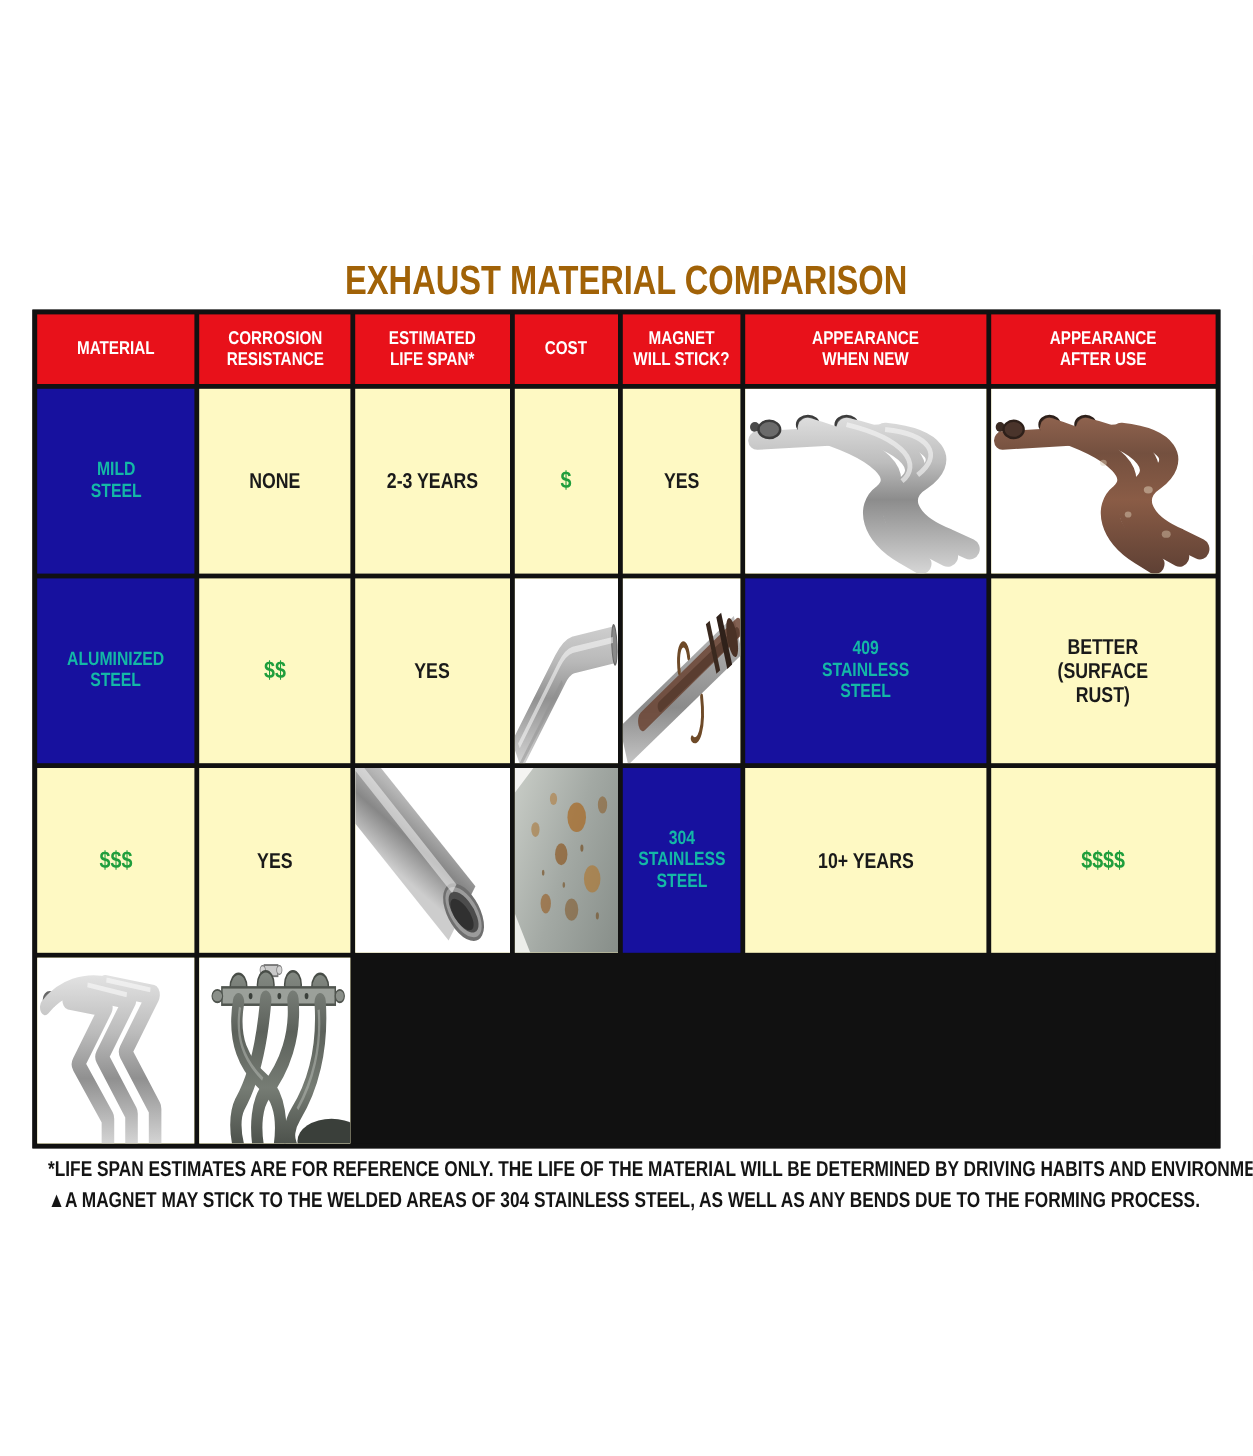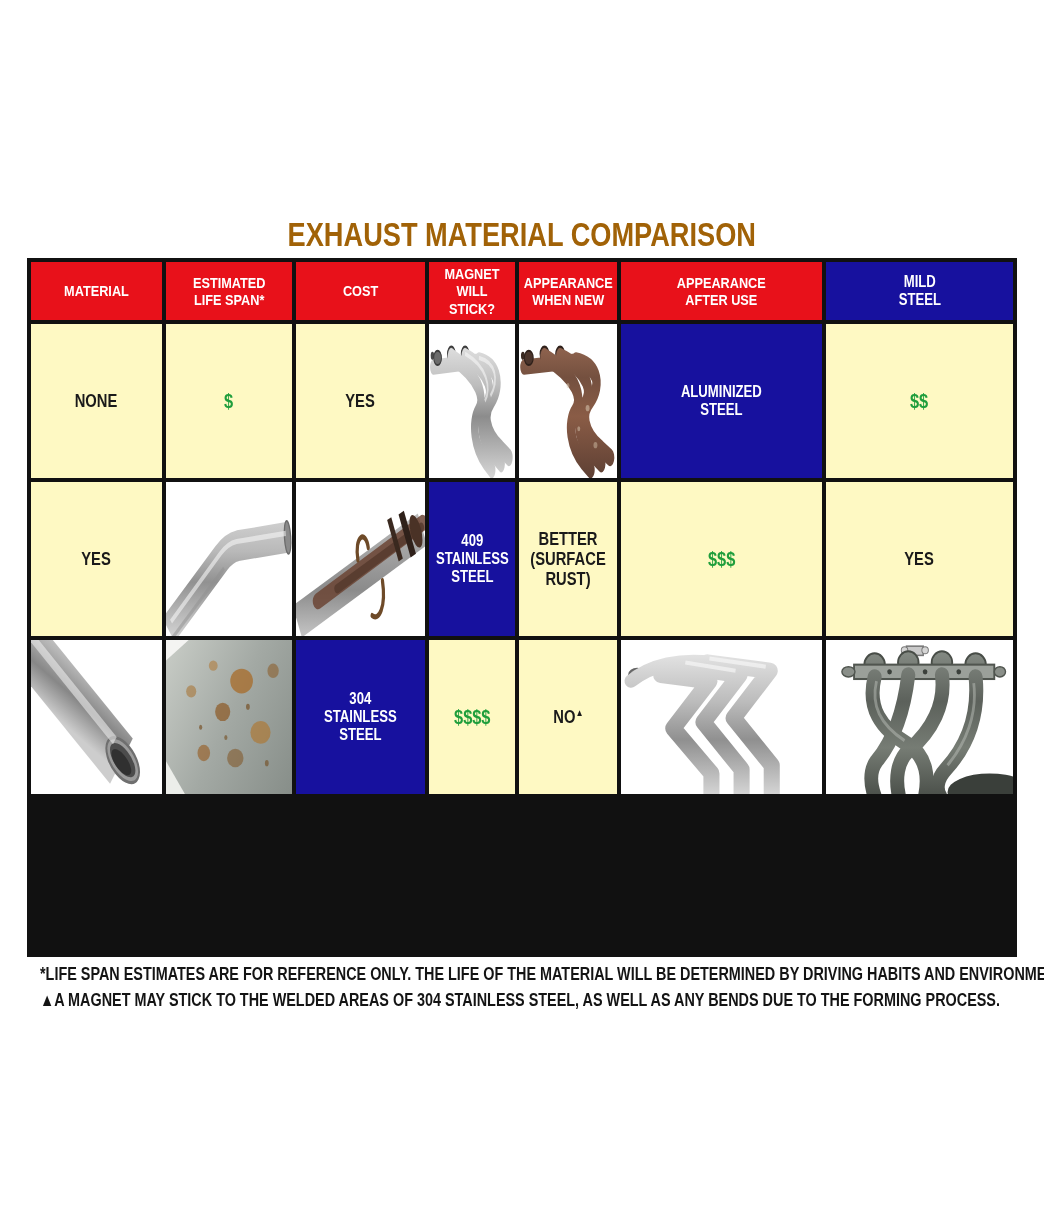--- a/index.html
+++ b/index.html
@@ -10,21 +10,21 @@
   .page-title{position:absolute;top:215px;left:0;width:1044px;text-align:center;
               font-size:34px;font-weight:bold;color:#a16207;letter-spacing:0;}
   .page-title .cond{transform:scaleX(.8);}
   .tbl{position:absolute;left:27px;top:258px;width:990px;height:699px;box-sizing:border-box;
        background:#111111;border:4px solid #111111;display:grid;
        grid-template-columns:131px 126px 129px 86px 98px 201px 187px;
        grid-template-rows:58px 154px 154px 154px 155px;gap:4px;}
   .cell{background:#fef9c3;display:flex;align-items:center;justify-content:center;
         overflow:hidden;text-align:center;}
   .cell.hdr{background:var(--header_red,#e8111a);color:#ffffff;font-size:15.5px;}
-  .cell.mat{background:var(--material_blue,#17119e);color:#ffffff;font-size:16px;}
+  .cell.mat{background:var(--material_blue,#17119e);color:#14b8a6;font-size:16px;}
   .cell.val{font-size:18px;color:#1a1a1a;}
   .cell.cost{font-size:20px;color:var(--accent_green,#1f9e3c);font-weight:bold;}
   .cell.photo{padding:0;}
   .cell.photo svg{width:100%;height:100%;display:block;}
   .sup-tri{font-size:10px;vertical-align:super;font-weight:bold;}
   .footnotes{position:absolute;left:40px;top:961px;width:980px;font-weight:bold;
              font-size:18px;color:#141414;line-height:26px;}
   .footnotes .fl{display:block;transform:scaleX(.8);transform-origin:0 50%;white-space:nowrap;}
 </style>
 </head>
@@ -33,20 +33,24 @@
 <div class="canvas">
 
   <div class="page-title"><span class="cond">EXHAUST MATERIAL COMPARISON</span></div>
 
   <div class="tbl">
 
     <div class="cell hdr">
         <span class="cond">MATERIAL</span>
       </div>
     <div class="cell hdr">
+        <span class="cond">CORROSION
+RESISTANCE</span>
+      </div>
+    <div class="cell hdr">
         <span class="cond">ESTIMATED
 LIFE SPAN*</span>
       </div>
     <div class="cell hdr">
         <span class="cond">COST</span>
       </div>
     <div class="cell hdr">
         <span class="cond">MAGNET
 WILL STICK?</span>
       </div>
@@ -58,20 +62,23 @@
         <span class="cond">APPEARANCE
 AFTER USE</span>
       </div>
 
     <div class="cell mat">
         <span class="cond">MILD
 STEEL</span>
       </div>
     <div class="cell val">
         <span class="cond">NONE</span>
+      </div>
+    <div class="cell val">
+        <span class="cond">2-3 YEARS</span>
       </div>
     <div class="cell cost">
         <span class="cond">$</span>
       </div>
     <div class="cell val">
         <span class="cond"><span>YES</span><span class="sup-tri"></span></span>
       </div>
     <div class="cell photo">
       <svg viewBox="0 0 200 150" preserveAspectRatio="none">
         <defs>
@@ -229,25 +236,25 @@
         <path d="M0,0 L36,0 L0,20 Z" fill="#f4f4f2"></path>
         <path d="M0,150 L0,118 L30,150 Z" fill="#eceeea"></path>
       </svg>
     </div>
 
     <div class="cell mat">
         <span class="cond">304
 STAINLESS
 STEEL</span>
       </div>
+    <div class="cell val">
+        <span class="cond">10+ YEARS</span>
+      </div>
     <div class="cell cost">
         <span class="cond">$$$$</span>
-      </div>
-    <div class="cell val">
-        <span class="cond"><span>NO</span><span class="sup-tri">▲</span></span>
       </div>
     <div class="cell photo">
       <svg viewBox="0 0 200 150" preserveAspectRatio="none">
         <defs>
             <linearGradient id="s4n" x1="0" y1="0" x2="0" y2="150" gradientUnits="userSpaceOnUse">
           <stop offset="0" stop-color="#eeeeee"></stop>
               <stop offset=".4" stop-color="#bcbcbc"></stop>
           <stop offset=".65" stop-color="#909090"></stop>
               <stop offset="1" stop-color="#d4d4d4"></stop>
             </linearGradient>

